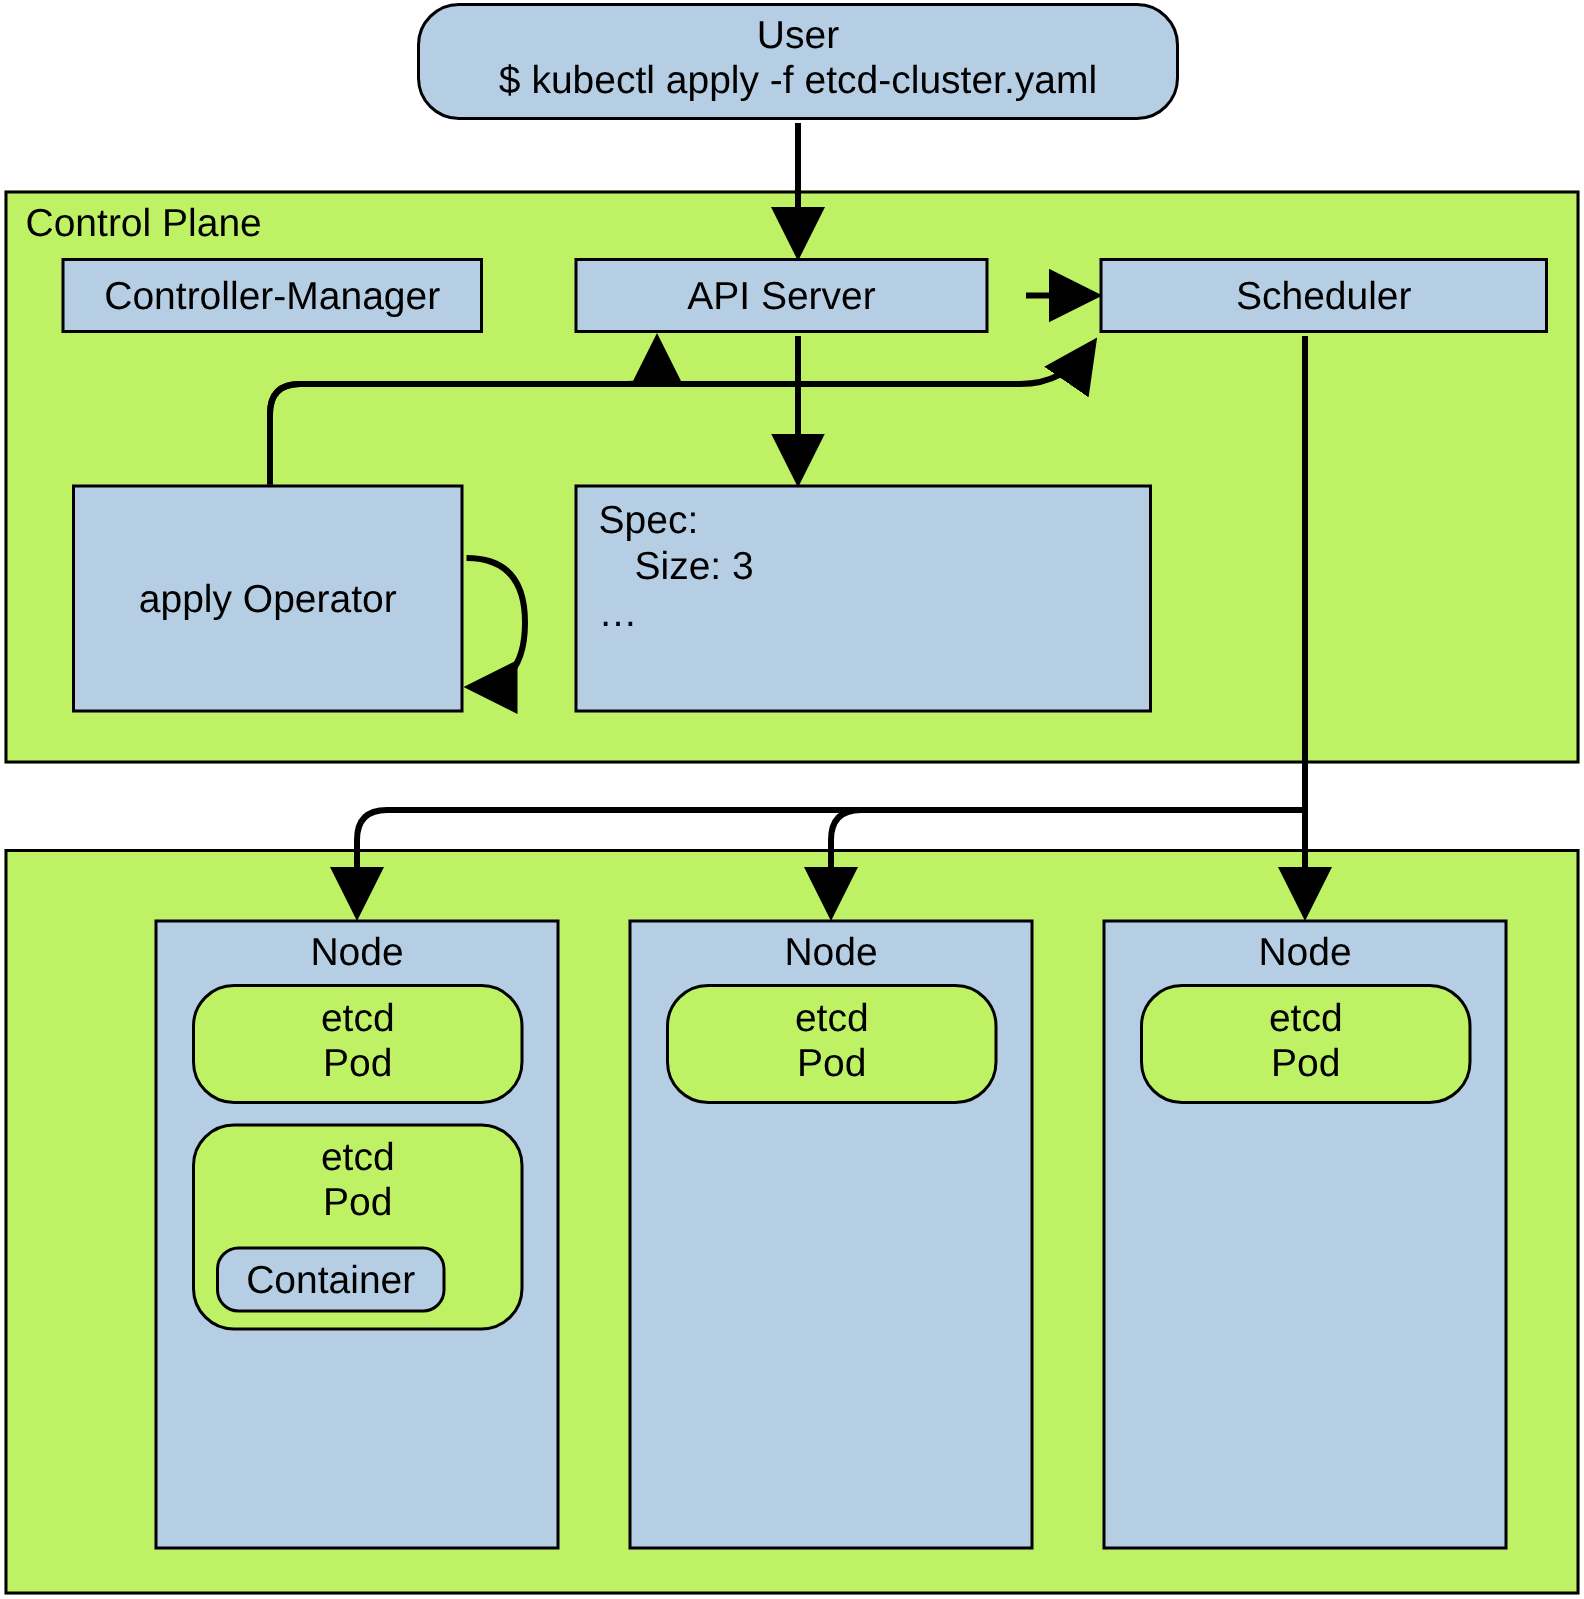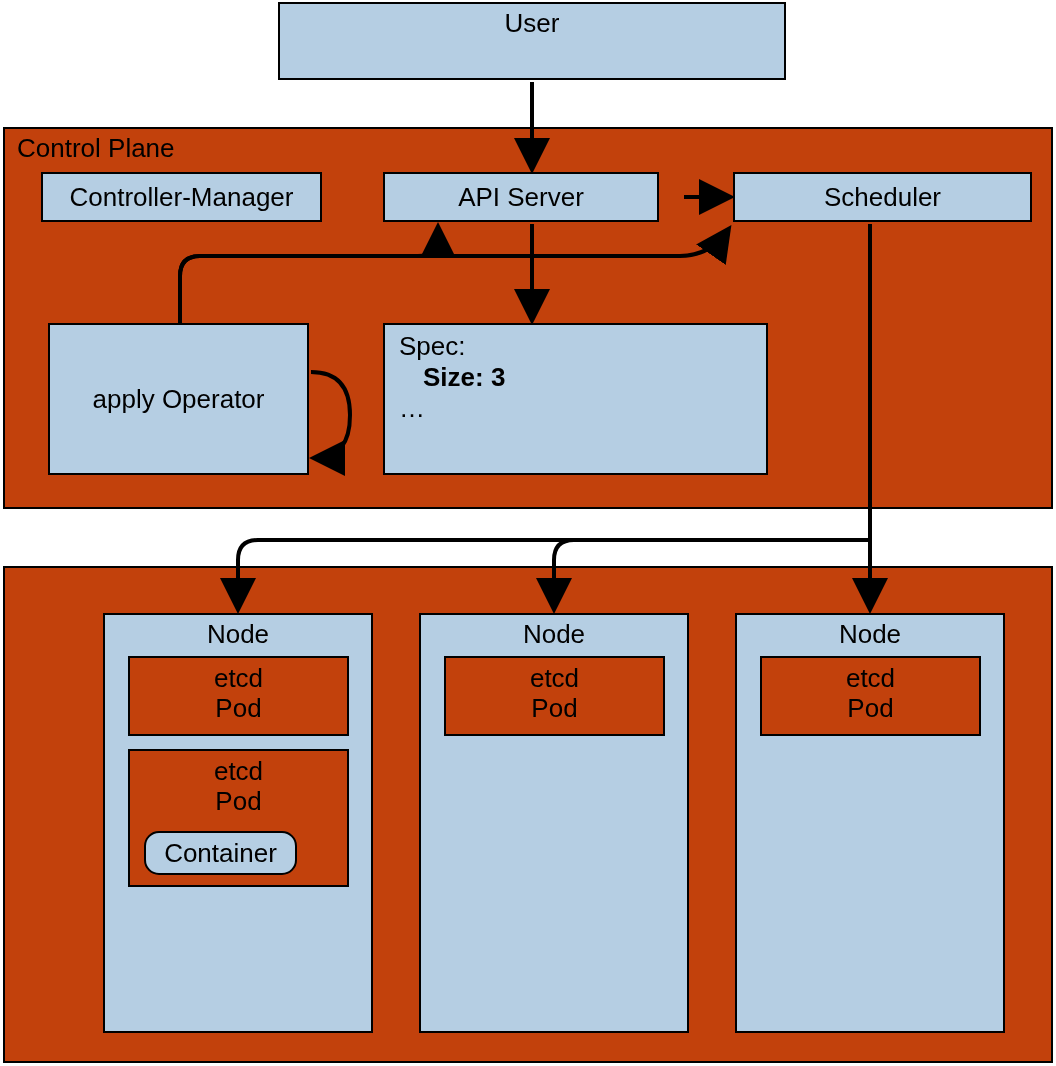--- a/index.html
+++ b/index.html
@@ -7,31 +7,32 @@
     font-family: "Myriad Pro", "Segoe UI", Arial, sans-serif;
     background: #fff;
     width: 1056px;
     height: 1066px;
     position: relative;
     font-size: 26px;
     color: #000;
   }
   .box { position: absolute; border: 2px solid #000; }
   .blue { background: #b5cee3; }
-  .peach { background: #c2410c; }
+  .peach { background: #bef264; }
   .center-text { text-align: center; }
-  .line1 { line-height: 1.15; }
+  .line1 { line-height: 1.15; border-radius: 28px; }
   svg.overlay { position: absolute; left: 0; top: 0; pointer-events: none; }
   .label { position: absolute; }
 </style>
 </head>
 <body>
 
 <div class="box blue center-text line1" style="left:278px; top:2px; width:508px; height:78px; padding-top:5px;">
   <div>User</div>
+  <div>$ kubectl apply -f etcd-cluster.yaml</div>
 </div>
 
 <div class="box peach" style="left:3px; top:127px; width:1050px; height:382px;">
   <div class="label" style="left:12px; top:4px;">Control Plane</div>
 </div>
 
 <div class="box blue center-text" style="left:41px; top:172px; width:281px; height:50px; line-height:46px;">
   <span>Controller-Manager</span>
 </div>
 
@@ -42,21 +43,21 @@
 <div class="box blue center-text" style="left:733px; top:172px; width:299px; height:50px; line-height:46px;">
   <span>Scheduler</span>
 </div>
 
 <div class="box blue center-text" style="left:48px; top:323px; width:261px; height:152px; line-height:148px;">
   <span>apply Operator</span>
 </div>
 
 <div class="box blue" style="left:383px; top:323px; width:385px; height:152px; padding:6px 14px;">
   <div>Spec:</div>
-  <div style="padding-left:24px;font-weight:bold;">Size: 3</div>
+  <div style="padding-left:24px;">Size: 3</div>
   <div>…</div>
 </div>
 
 <div class="box peach" style="left:3px; top:566px; width:1050px; height:497px;"></div>
 
 <div class="box blue" style="left:103px; top:613px; width:270px; height:420px;">
   <div class="center-text" style="padding-top:4px;">Node</div>
 </div>
 
 <div class="box peach center-text line1" style="left:128px; top:656px; width:221px; height:80px; padding-top:6px;">

